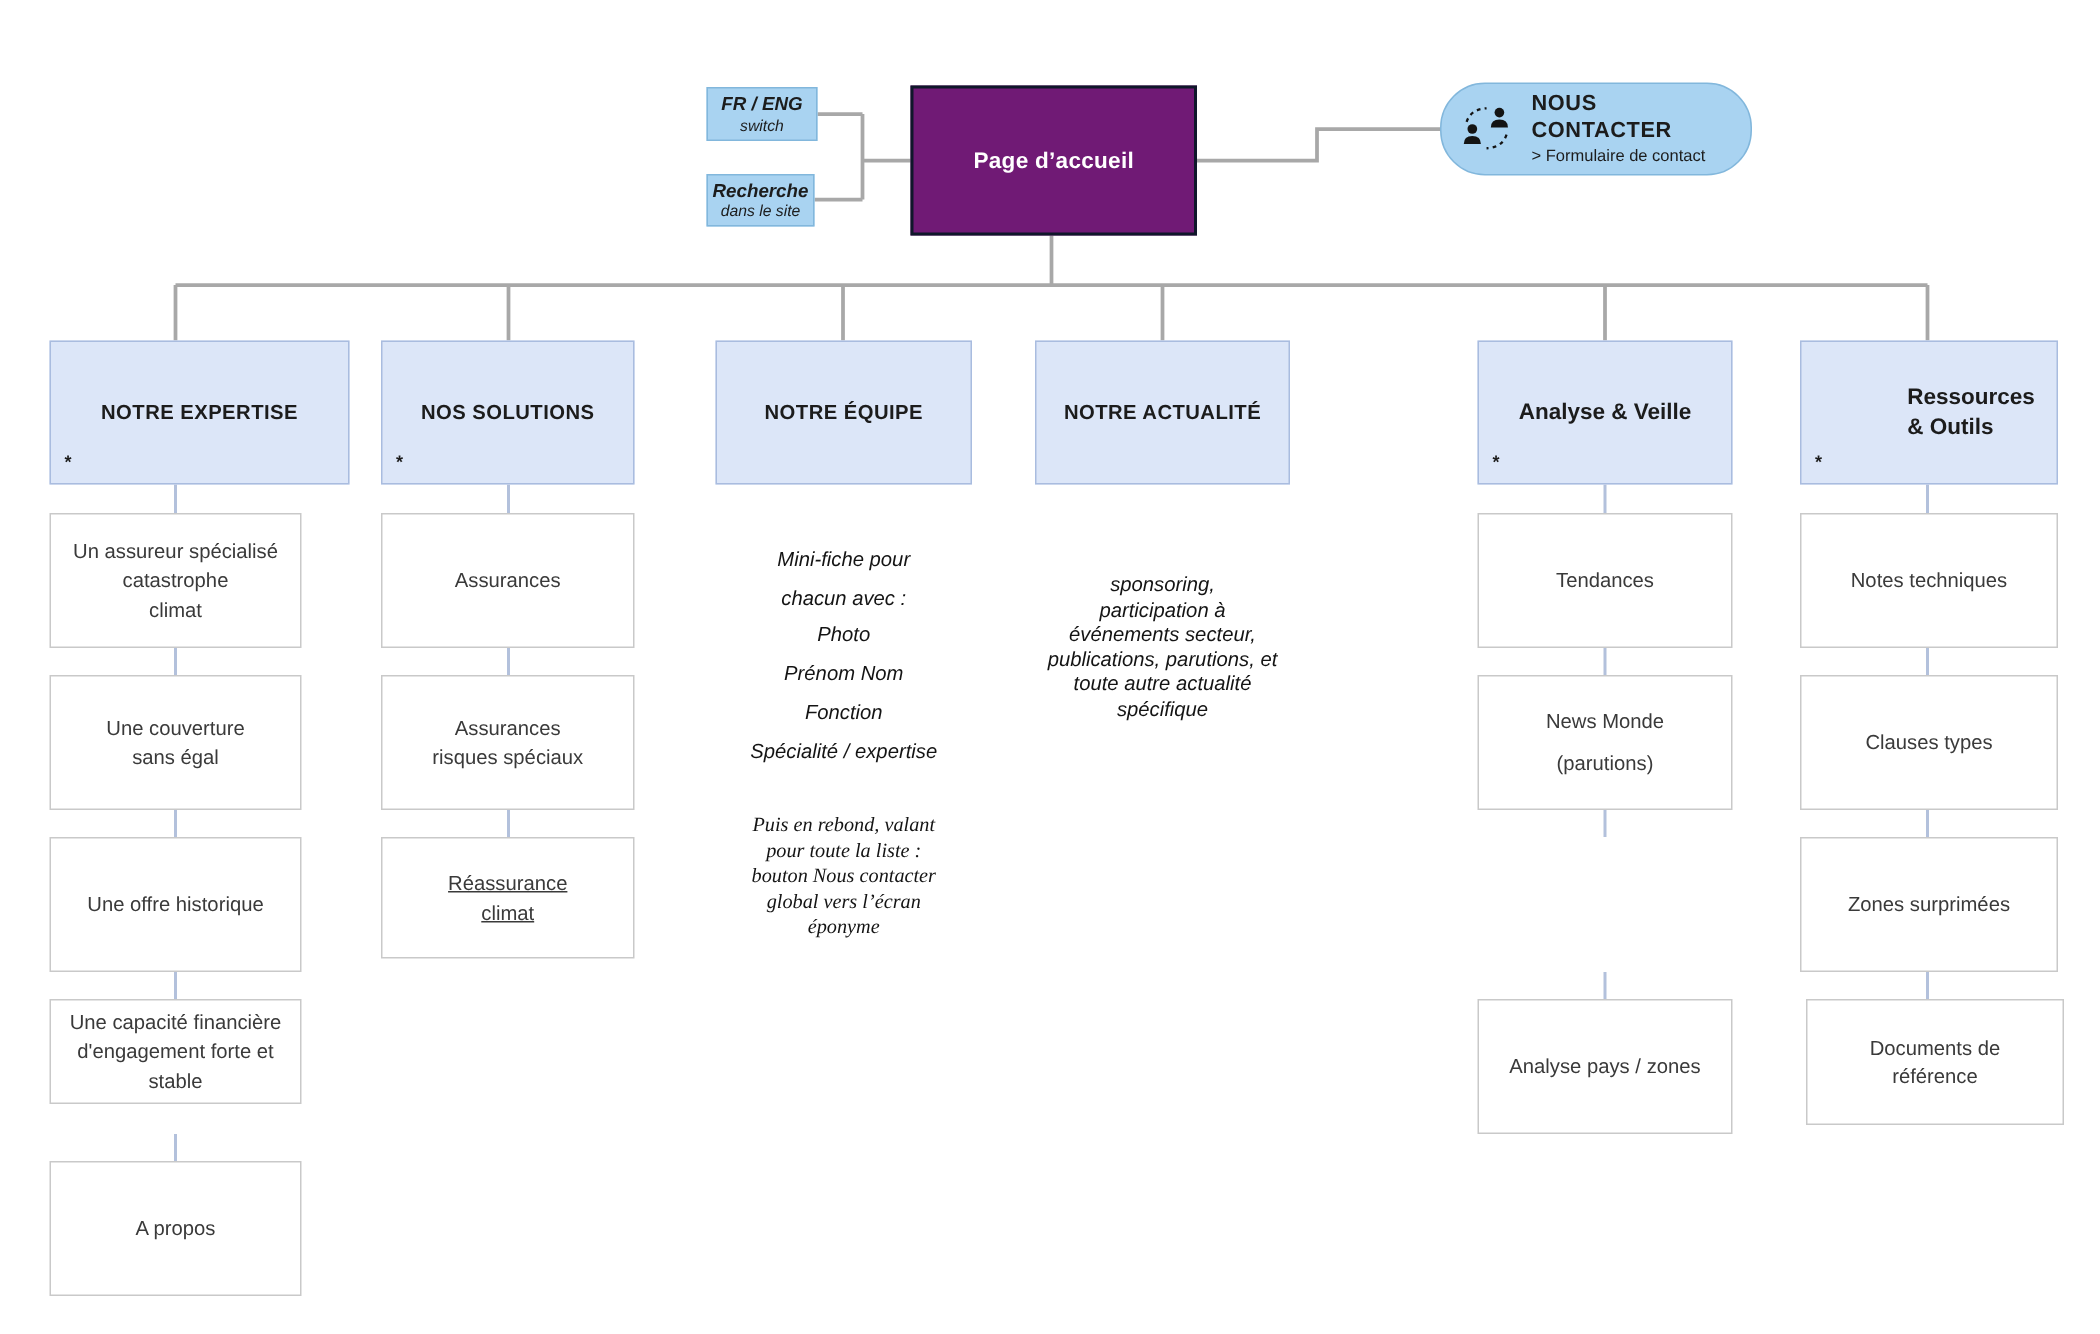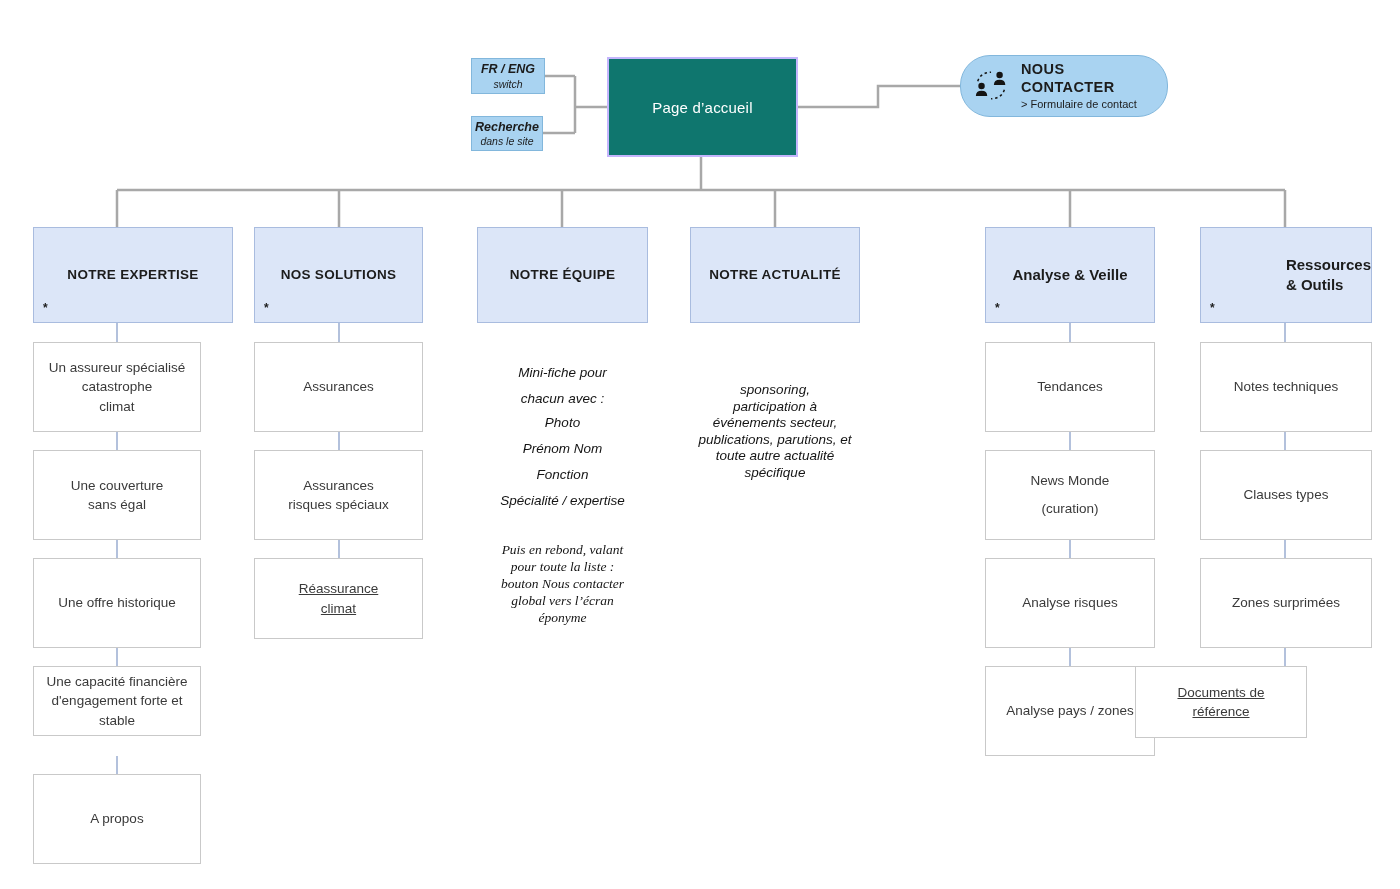--- a/index.html
+++ b/index.html
@@ -6,35 +6,35 @@
   html,body{margin:0;padding:0;background:#ffffff;}
   .canvas{
     position:relative; width:1400px; height:889px; overflow:hidden;
     font-family:"Liberation Sans", sans-serif; background:#ffffff; color:#1c1c1c;
   }
   svg.wires{position:absolute; left:0; top:0; width:1400px; height:889px; pointer-events:none;}
 
   .box{position:absolute; box-sizing:border-box; display:flex; align-items:center;
        justify-content:center; text-align:center;}
   .topbox{background:#a9d3f1; border:1.5px solid #82b7dc;}
-  .home-box{background:#0f766e; border:2px solid #c4b5fd; color:#ffffff;
-            font-size:15px; font-weight:400; letter-spacing:.2px;}
+  .home-box{background:#701a75; border:2px solid #0f172a; color:#ffffff;
+            font-size:15px; font-weight:700; letter-spacing:.2px;}
   .minibox{flex-direction:column; line-height:1.15;font-style:italic;}
   .minibox .big{font-weight:bold; font-size:12.5px;}
   .minibox .small{font-size:10.5px; margin-top:1px;}
 
   .contact-box{justify-content:center; padding:0 12px; gap:10px;border-radius:30px;}
   .contact-text{text-align:left; line-height:1.25;}
   .contact-title{font-weight:bold; font-size:14.5px; letter-spacing:.4px;}
   .contact-sub{font-size:11px; margin-top:2px;}
 
   .header-box{background:#dce6f8; border:1.5px solid #a9bcdf; font-weight:bold;
               font-size:13.5px; letter-spacing:.3px; white-space:pre-line; line-height:1.35;}
   .header-mixed{font-size:15px; letter-spacing:0;}
-  .header-left{justify-content:flex-end; text-align:left; padding-left:56px;}
+  .header-left{justify-content:center; text-align:left; padding-left:56px;}
   .asterisk{position:absolute; left:9px; bottom:6px; font-size:12px; font-weight:bold;}
 
   .item-box{background:#ffffff; border:1.5px solid #c9c9c9; font-size:13.5px;
             color:#3a3a3a; white-space:pre-line; line-height:1.42;}
 
   .note{position:absolute; font-style:italic; text-align:center; white-space:pre-line;
         font-size:13.5px; color:#141414;}
   .note-spaced{line-height:26px;}
   .note-tight{line-height:17px;}
   .note-mid{line-height:16.5px;}
@@ -146,28 +146,27 @@
 publications, parutions, et
 toute autre actualité
 spécifique</div>
 
   <div class="box header-box header-mixed" style="left:985px; top:227px; width:170px; height:96px;">
     <span>Analyse &amp; Veille</span>
     <span class="asterisk">*</span>
   </div>
   <div class="box item-box" style="left:985px; top:342px; width:170px; height:90px;"><span>Tendances</span></div>
   <div class="box item-box" style="left:985px; top:450px; width:170px; height:90px; line-height:2.1;"><span>News Monde
-(curation)</span></div>
-  <div class="box item-box" style="left:985px; top:558px; width:170px; height:90px;"><span>Analyse risques</span></div>
+(parutions)</span></div>
   <div class="box item-box" style="left:985px; top:666px; width:170px; height:90px;"><span>Analyse pays / zones</span></div>
 
   <div class="box header-box header-mixed header-left" style="left:1200px; top:227px; width:172px; height:96px;">
     <span>Ressources
 &amp; Outils</span>
     <span class="asterisk">*</span>
   </div>
   <div class="box item-box" style="left:1200px; top:342px; width:172px; height:90px;"><span>Notes techniques</span></div>
   <div class="box item-box" style="left:1200px; top:450px; width:172px; height:90px;"><span>Clauses types</span></div>
   <div class="box item-box" style="left:1200px; top:558px; width:172px; height:90px;"><span>Zones surprimées</span></div>
-  <div class="box item-box" style="left:1135px; top:666px; width:172px; height:72px;text-decoration:underline;"><span>Documents de
+  <div class="box item-box" style="left:1204px; top:666px; width:172px; height:84px;"><span>Documents de
 référence</span></div>
 
 </div>
 
 </body></html>

